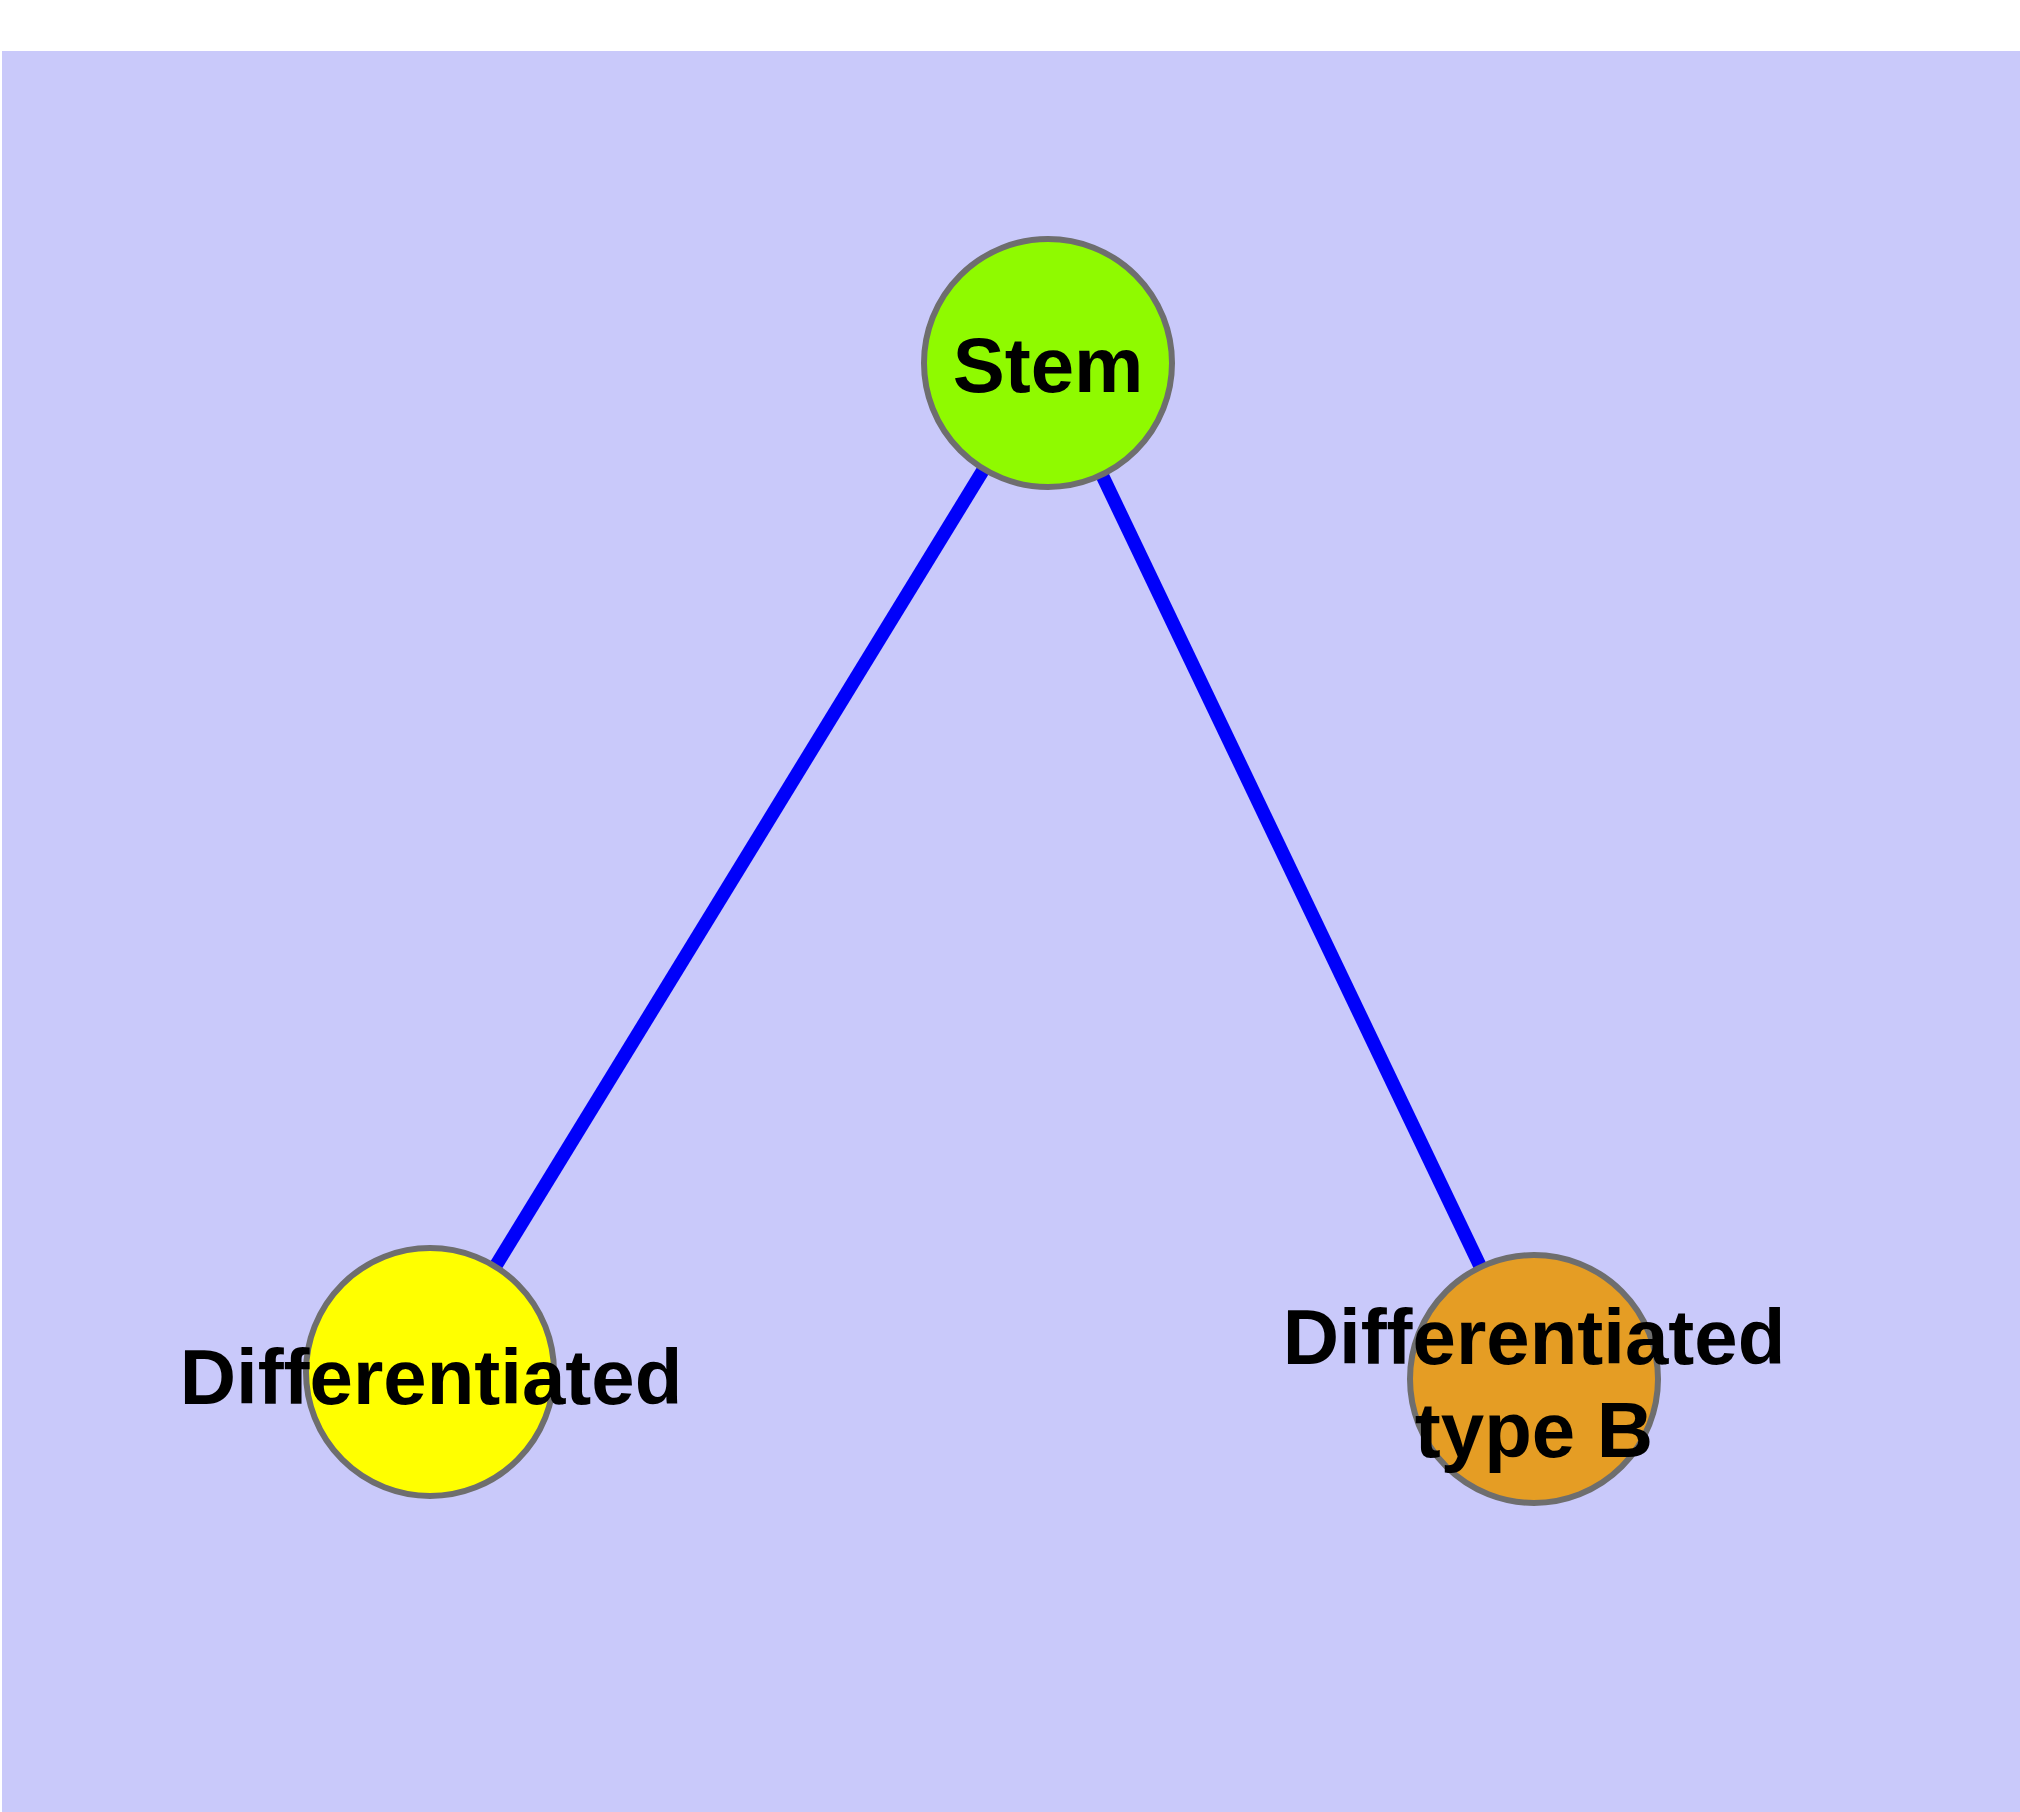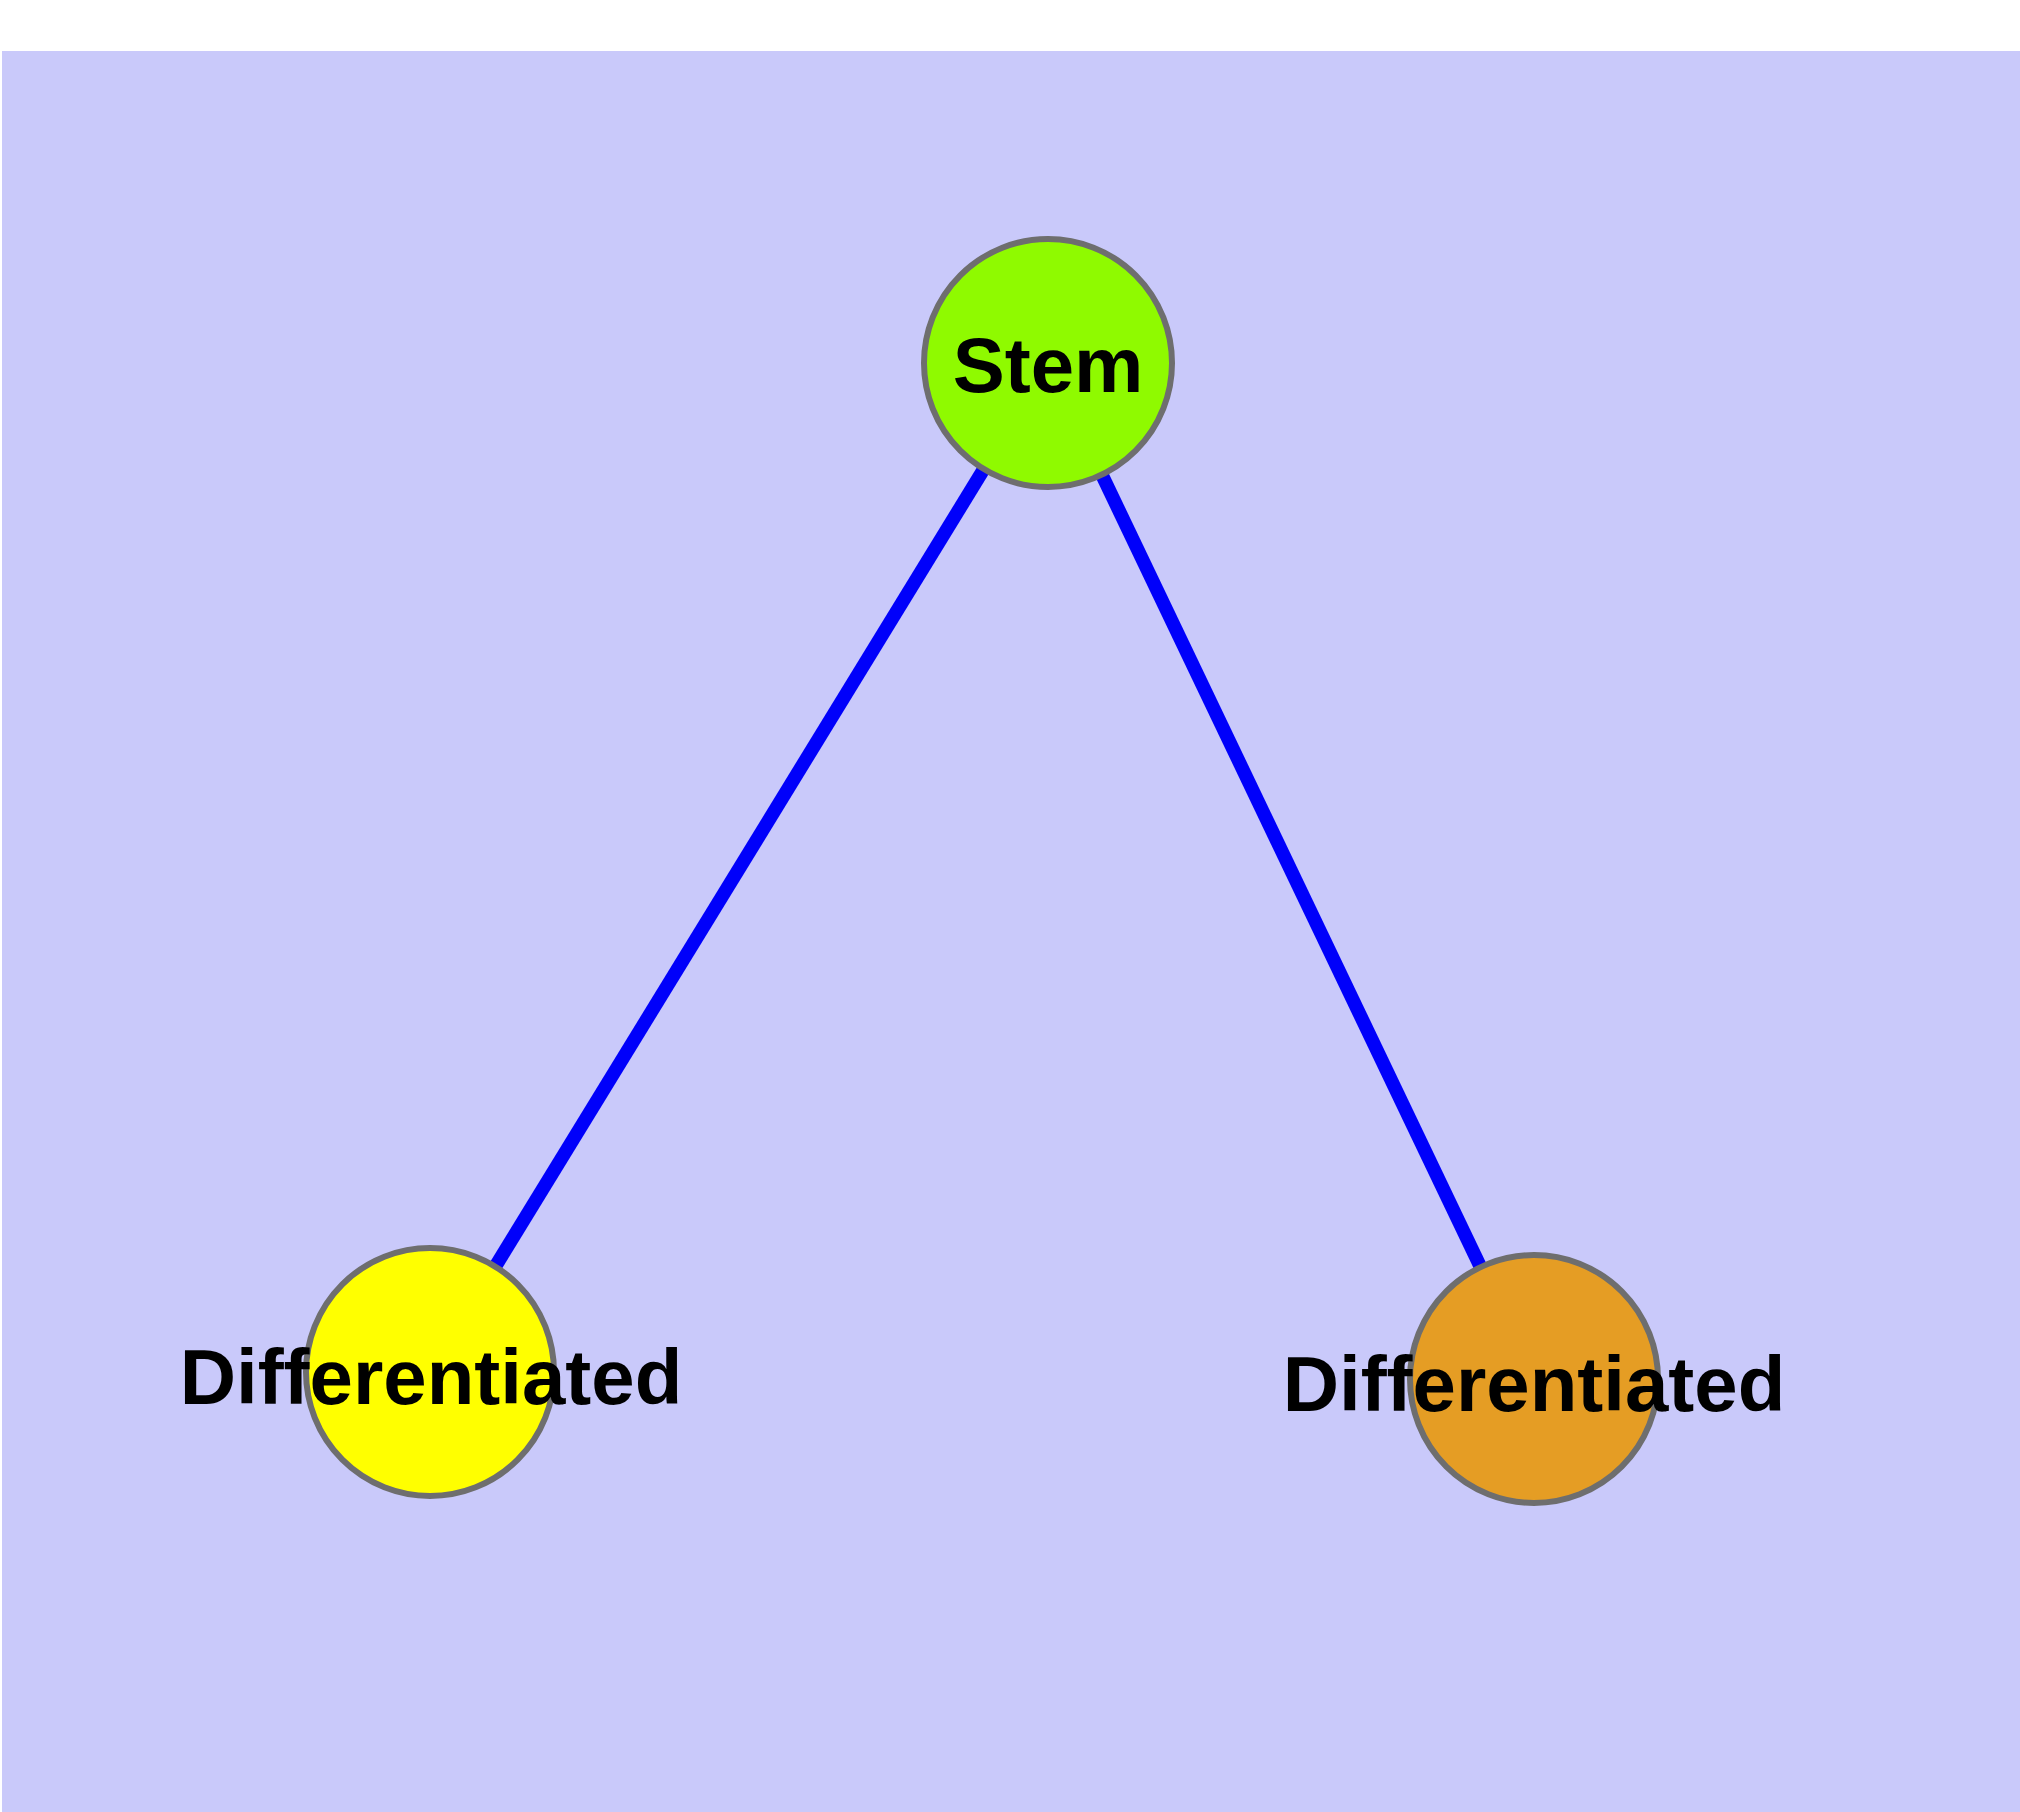--- a/index.html
+++ b/index.html
@@ -89,15 +89,16 @@
   <div class="node-label label-stem">
     <span class="label-line">Stem</span>
   </div>
 
   <div class="node-label label-a">
     <span class="label-line">Differentiated</span>
   </div>
 
   <div class="node-label label-b">
     <span class="label-line">Differentiated</span>
+    <span class="label-line">type B</span>
   </div>
 </div>
 
 
 </body></html>

